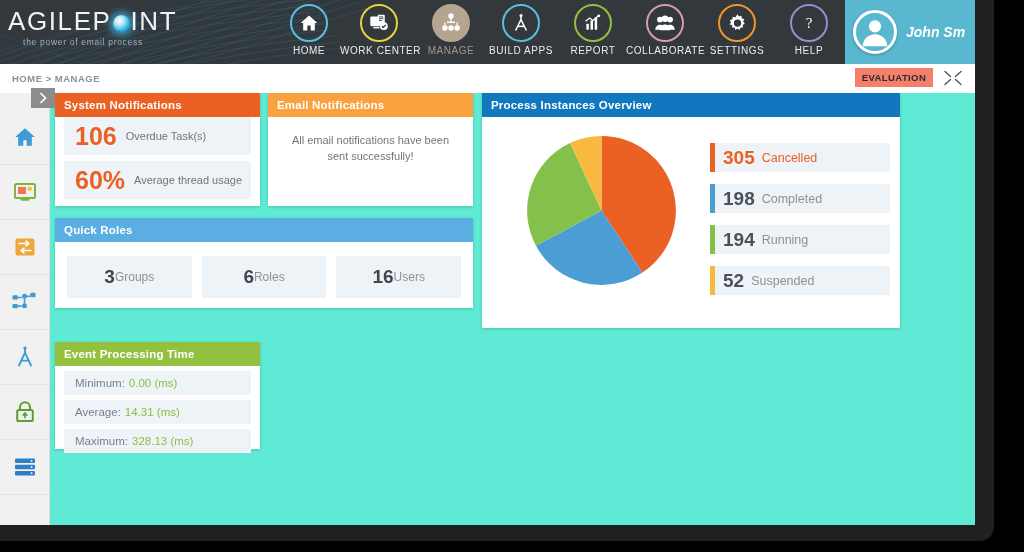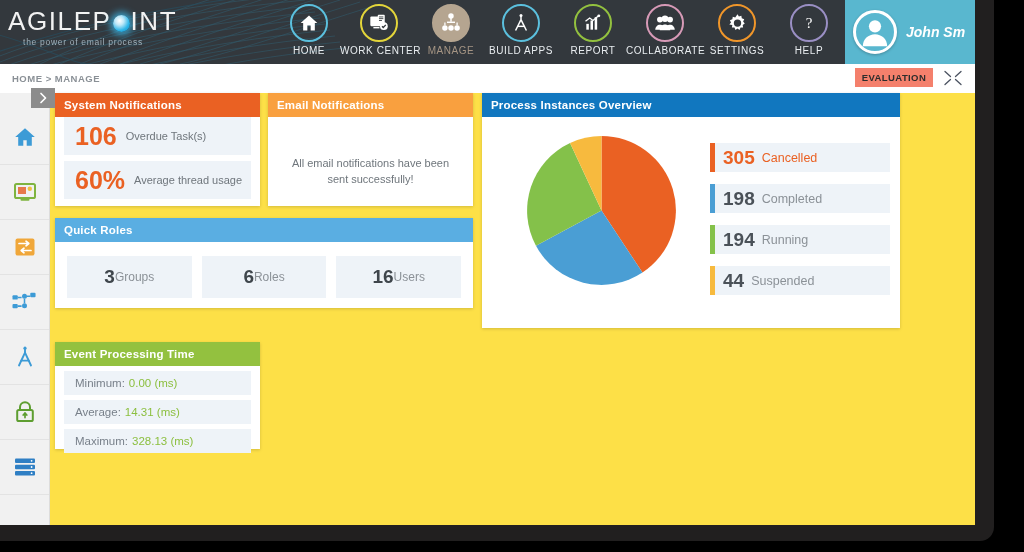--- a/index.html
+++ b/index.html
@@ -117,21 +117,21 @@
   }
   .sideitem {
     height: 55px; display: flex; align-items: center; justify-content: center;
     border-bottom: 1px solid #e3e3e3; cursor: pointer;
   }
   .sideitem:first-child { margin-top: 17px; }
 
   
   #content {
     position: absolute; left: 50px; top: 93px; width: 925px; height: 432px;
-    background: #fde047; padding: 5px 0 0 10px;
+    background: #5eead4; padding: 5px 0 0 10px;
   }
 
   .panel {
     position: absolute; background: #ffffff;
     box-shadow: 0 1px 3px rgba(0,0,0,.17);
   }
   .phead {
     height: 24px; color: #fff; font-size: 11.5px; font-weight: bold;
     display: flex; align-items: center; padding-left: 9px; letter-spacing: .2px;
   }
@@ -145,21 +145,21 @@
   
   #p-sysnot { left: 5px; top: 0px; width: 205px; height: 113px; }
   #p-sysnot .phead { background: #ea6123; }
   #p-sysnot .statrow:first-of-type { margin-top: 8px; }
 
   
   #p-email { left: 218px; top: 0px; width: 205px; height: 113px; }
   #p-email .phead { background: #f9a03f; }
   #emailmsg {
     font-size: 11px; color: #6f767c; text-align: center;
-    padding: 38px 14px 0 14px; line-height: 16px;
+    padding: 15px 14px 0 14px; line-height: 16px;
   }
 
   
   #p-quick { left: 5px; top: 125px; width: 418px; height: 90px; }
   #p-quick .phead { background: #5aaee2; }
   #qtiles { display: flex; gap: 10px; padding: 14px 12px 0 12px; }
   .qtile {
     flex: 1; height: 42px; background: #eef3f8;
     display: flex; align-items: center; justify-content: center;
   }
@@ -489,21 +489,21 @@
             <span class="legnum">198</span>
             <span class="leglabel">Completed</span>
           </div>
           <div class="legrow">
             <span class="legbar" style="background:#84c14a"></span>
             <span class="legnum">194</span>
             <span class="leglabel">Running</span>
           </div>
           <div class="legrow">
             <span class="legbar" style="background:#f7ba3e"></span>
-            <span class="legnum">44</span>
+            <span class="legnum">52</span>
             <span class="leglabel">Suspended</span>
           </div>
         </div>
       </div>
 
     </div>
   </div>
 </div>
 
 </body></html>

